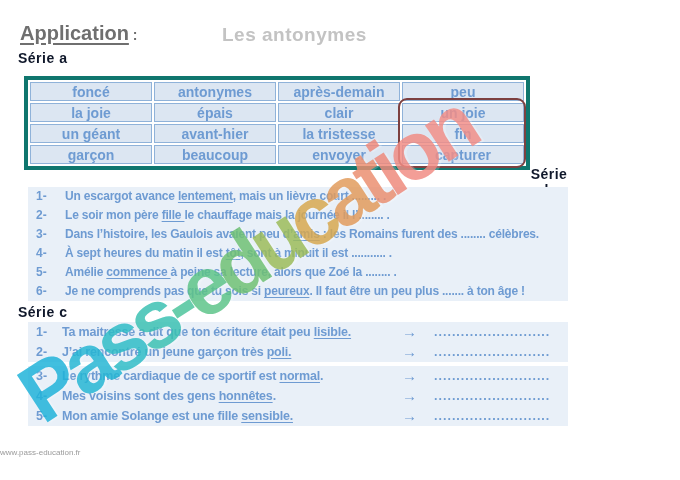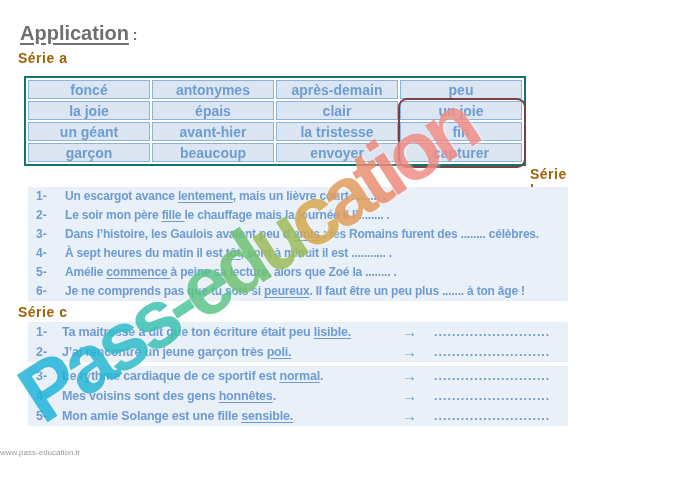--- a/index.html
+++ b/index.html
@@ -5,27 +5,27 @@
   html,body{margin:0;padding:0;}
   .page{
     position:relative;width:568px;height:480px;background:#ffffff;
     font-family:"Liberation Sans",sans-serif;font-weight:bold;overflow:hidden;
   }
   
   .hdr-title{position:absolute;left:20px;top:22px;font-size:20px;color:#6f6f6f;}
   .hdr-title .word{text-decoration:underline;text-underline-offset:3px;}
   .hdr-colon{font-size:14px;}
   .hdr-sub{position:absolute;left:222px;top:24px;font-size:19px;color:#c3c3c3;letter-spacing:.5px;}
-  .serie-label{position:absolute;font-size:14px;color:#a16207;letter-spacing:.5px;}
+  .serie-label{position:absolute;font-size:14px;color:#0f172a;letter-spacing:.5px;text-align:center;}
   #serie-a-label{left:18px;top:50px;}
   #serie-b-label{left:530px;top:166px;}
   #serie-c-label{left:18px;top:304px;}
   
   .wtable{position:absolute;left:24px;top:76px;border-collapse:separate;border-spacing:2px;
-    border:2px solid #0f766e;z-index:1;}
+    border:4px solid #0f766e;z-index:1;}
   .wtable td{
     width:120px;height:17px;background:#dce6f2;border:1.5px solid #8fb2d9;
     color:#6e9bd2;font-size:14px;text-align:center;padding:0;font-weight:bold;
   }
   
   .stamp-rect{position:absolute;left:398px;top:98px;width:124px;height:66px;
     border:2px solid #7d4040;border-radius:9px;z-index:3;}
   
   .block{position:absolute;color:#6e9bd2;z-index:2;}
   #serie-b-block{left:28px;top:187px;width:629px;background:#e9f0f8;}
@@ -51,20 +51,21 @@
     opacity:.84;z-index:6;pointer-events:none;
     text-shadow:2px 2px 0 rgba(255,255,255,.25);
   }
 </style>
 </head>
 <body>
 
 <div class="page">
 
   <div class="hdr-title"><span class="word">Application</span><span class="hdr-colon"> :</span></div>
+  <div class="hdr-sub">Les antonymes</div>
 
   <div class="serie-label" id="serie-a-label">Série a</div>
 
   <table class="wtable">
     <tbody>
         <tr>
       <td>foncé</td>
       <td>antonymes</td>
       <td>après-demain</td>
       <td>peu</td>

